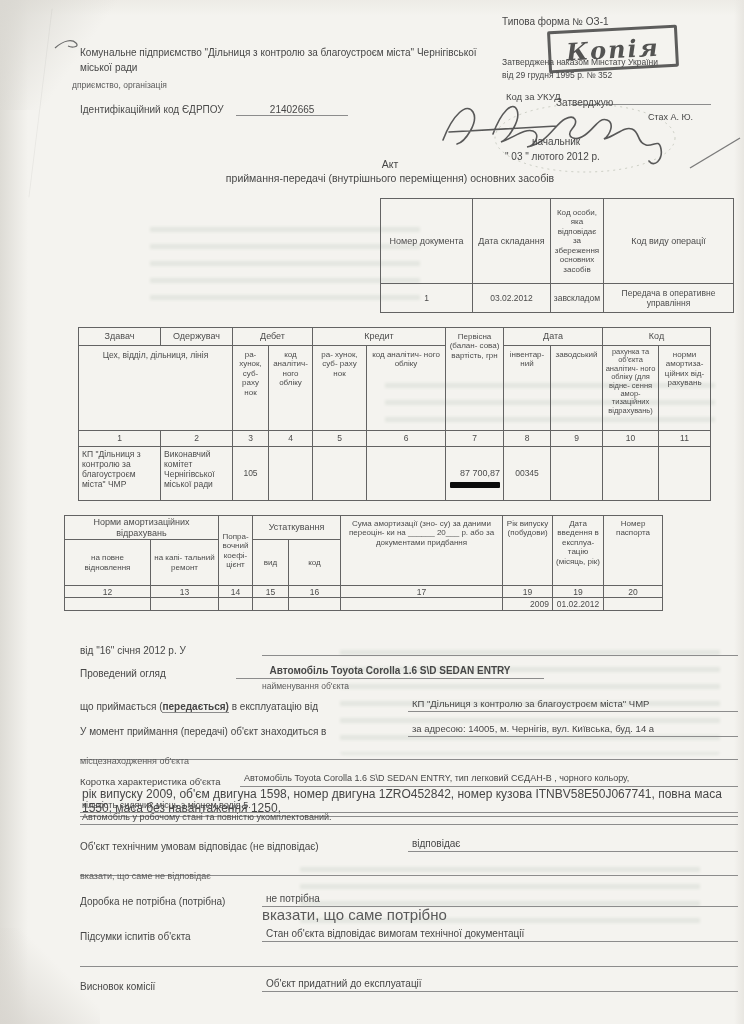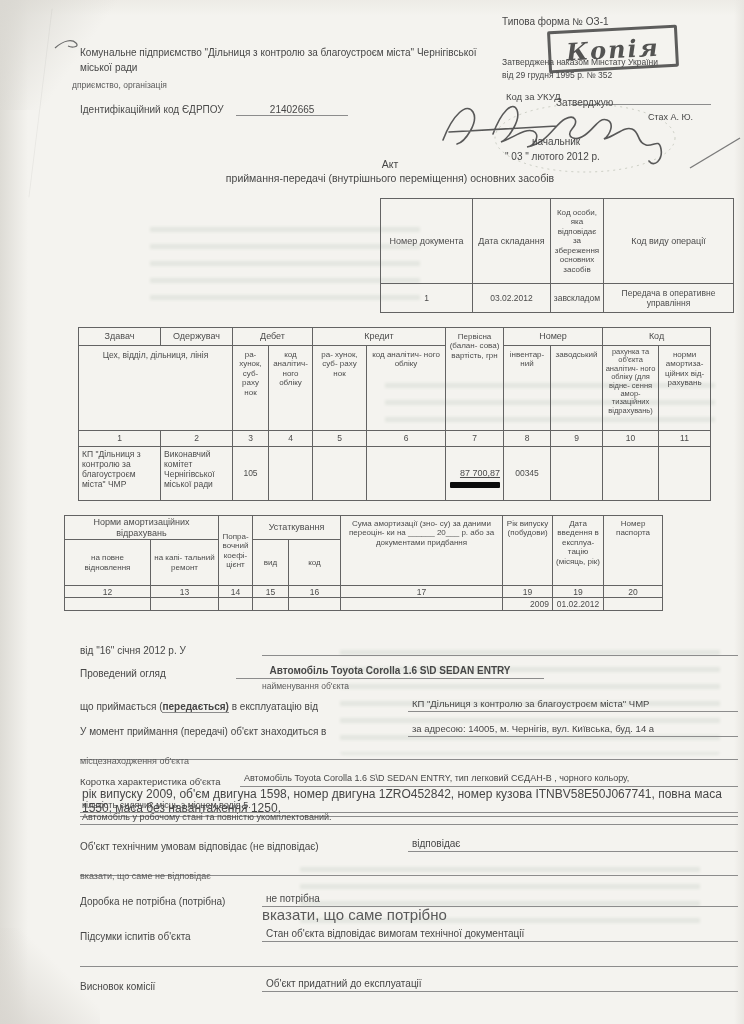--- a/index.html
+++ b/index.html
@@ -20,21 +20,21 @@
   .crease{left:40px;top:8px;width:1px;height:190px;background:rgba(60,60,60,.06);transform:rotate(7deg);}
   .t{border-collapse:collapse;table-layout:fixed;}
   .t td{border:1px solid #636363;font-size:8.5px;line-height:1.18;text-align:center;
         vertical-align:middle;padding:1px 2px;color:#4c4c4c;overflow:hidden;}
   .t .h1{font-size:9px;}
   .t .tiny{font-size:7.5px;line-height:1.12;vertical-align:top;padding-top:2px;}
   .t .small{font-size:8px;}
   .t .nums td{font-size:8.5px;padding:0 1px;}
   .t .dl{text-align:left;vertical-align:top;padding:2px 3px;}
   .t .ra{text-align:right;padding-right:3px;}
-  .t .rel{position:relative;text-decoration:underline;}
+  .t .rel{position:relative;}
   .lbl{font-size:10px;color:#4a4a4a;}
   .cap{font-size:8.5px;color:#5a5a5a;text-align:center;}
   .frow{position:absolute;left:80px;width:658px;display:flex;align-items:flex-end;}
   .flbl{flex:none;font-size:10px;padding-right:6px;}
   .fval{flex:1 1 auto;border-bottom:1px solid #8c8c8c;padding:0 4px 1px;font-size:10px;min-height:12px;}
   .fullline{display:block;border-bottom:1px solid #8c8c8c;font-size:9px;padding:0 2px 1px;min-height:11px;}
   .uline{border-bottom:1px solid #8c8c8c;}
   .stamp-box{
     left:548px;top:28px;width:124px;height:36px;border:3px solid rgba(66,66,66,.85);
     transform:rotate(-3deg);display:flex;align-items:center;justify-content:center;
@@ -136,21 +136,21 @@
         <col style="width:56px">
         <col style="width:52px">
     </colgroup>
     <tbody>
         <tr style="height:18px">
       <td class="h1">Здавач</td>
       <td class="h1">Одержувач</td>
       <td class="h1" colspan="2">Дебет</td>
       <td class="h1" colspan="2">Кредит</td>
       <td class="small" rowspan="2" style="vertical-align:top;padding-top:4px">Первісна (балан- сова) вартість, грн</td>
-      <td class="h1" colspan="2">Номер</td>
+      <td class="h1" colspan="2">Дата</td>
       <td class="h1" colspan="2">Код</td>
     </tr>
     <tr style="height:85px">
       <td colspan="2" style="vertical-align:top;padding-top:4px">Цех, відділ, дільниця, лінія</td>
       <td class="small" style="vertical-align:top;padding-top:4px">ра- хунок, суб- раху нок</td>
       <td class="small" style="vertical-align:top;padding-top:4px">код аналітич- ного обліку</td>
       <td class="small" style="vertical-align:top;padding-top:4px">ра- хунок, суб- раху нок</td>
       <td class="small" style="vertical-align:top;padding-top:4px">код аналітич- ного обліку</td>
       <td class="small" style="vertical-align:top;padding-top:4px">інвентар- ний</td>
       <td class="small" style="vertical-align:top;padding-top:4px">заводський</td>

